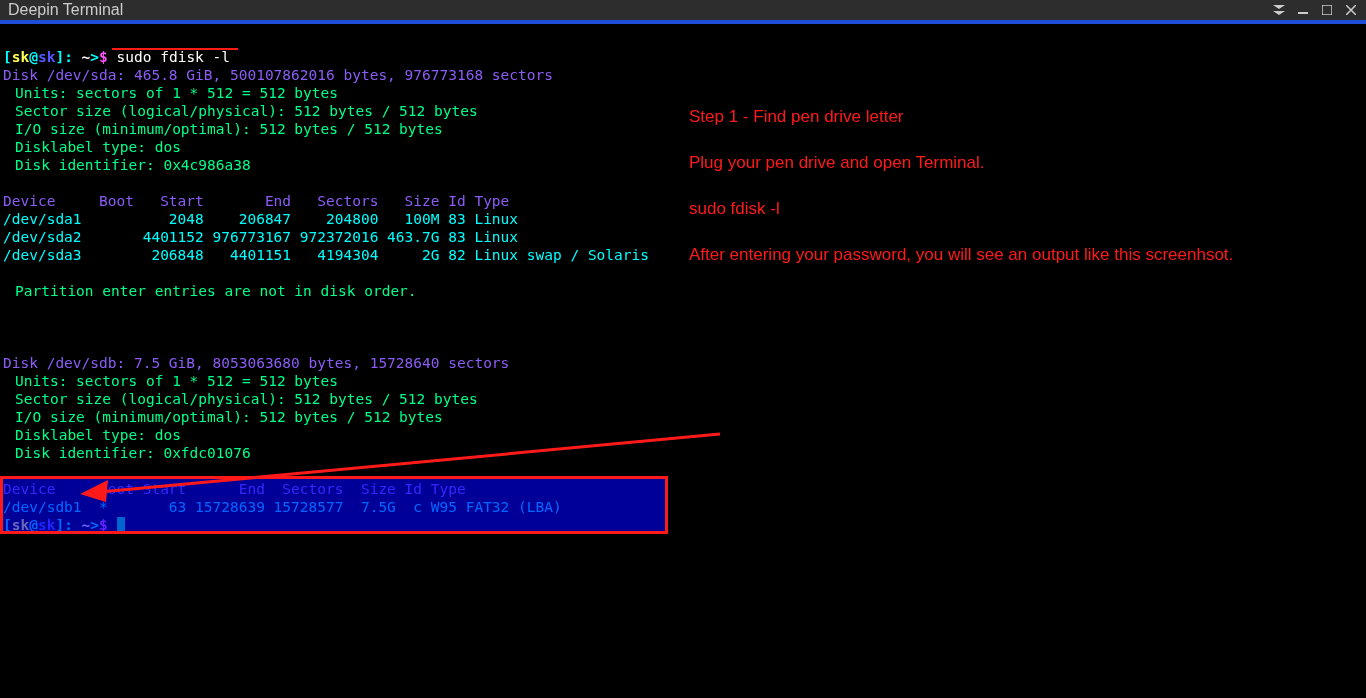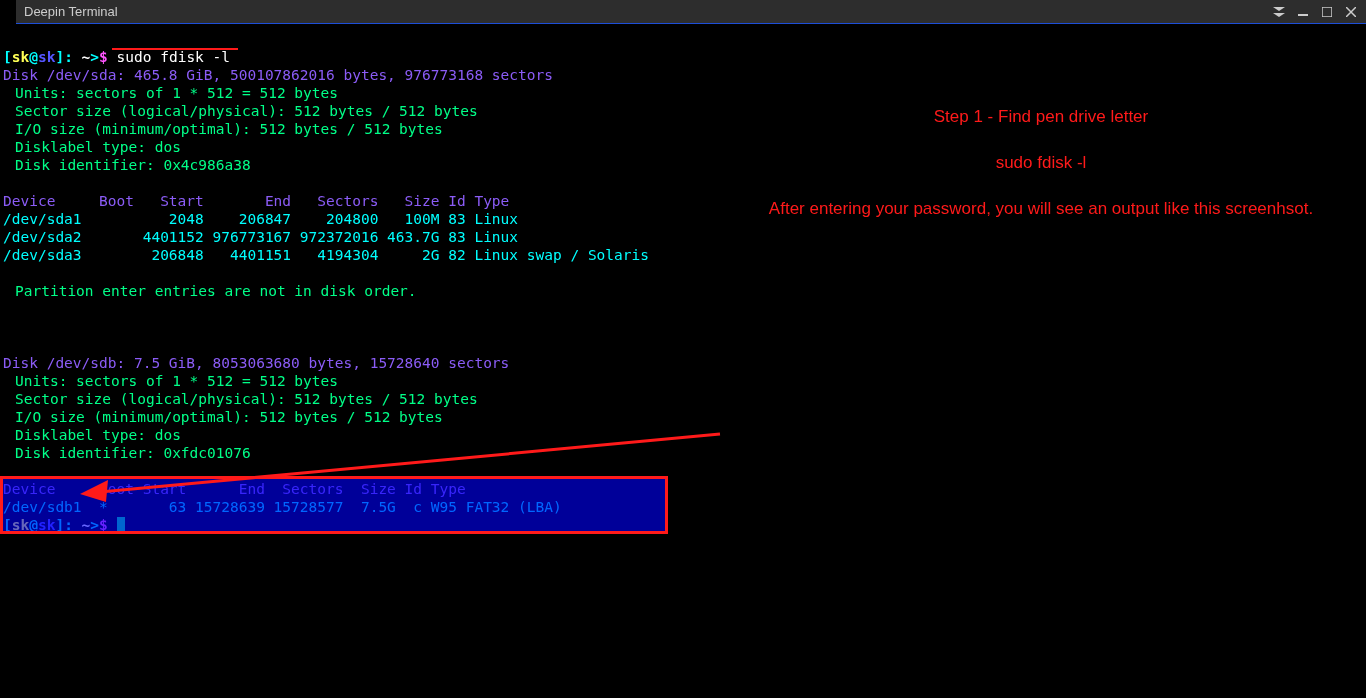--- a/index.html
+++ b/index.html
@@ -9,29 +9,28 @@
     background: #000;
     font-family: monospace;
     font-size: 14.5px;
     line-height: 18px;
     overflow: hidden;
     position: relative;
   }
   .titlebar {
     height: 24px;
     background: #2d2d2d;
-    border-bottom: 1px solid #1d4ed8;
+    border-bottom: 4px solid #1d4ed8;
     display: flex;
     align-items: center;
     justify-content: space-between;
     padding: 0 8px;
     color: #ccc;
     font-family: sans-serif;
-    font-size: 13px;
-    margin-left: 16px;
+    font-size: 16px;
   }
   .titlebar-left { display: flex; align-items: center; gap: 6px; }
   .titlebar-right { display: flex; align-items: center; gap: 10px; }
   .win-icon { display: inline-flex; align-items: center; justify-content: center; width: 14px; height: 14px; cursor: pointer; }
   .terminal {
     position: absolute;
     top: 24px;
     left: 0;
     width: 1366px;
     padding: 6px 0 0 3px;
@@ -66,28 +65,27 @@
     border: 3px solid #ff1a1a;
     background: rgba(0,0,255,0.6);
     pointer-events: none;
   }
   .arrow-svg {
     position: absolute;
     pointer-events: none;
   }
   .instructions {
     position: absolute;
-    left: 736px;
+    left: 689px;
     top: 106px;
     width: 610px;
     color: #ff1a1a;
     font-family: sans-serif;
     font-size: 17px;
     line-height: 22px;
-    text-align: center;
   }
   .instructions p { margin-bottom: 24px; }
 </style>
 </head>
 <body>
 
 <div class="titlebar">
   <div class="titlebar-left">
     <span>Deepin Terminal</span>
   </div>
@@ -149,15 +147,16 @@
 
 <div class="highlight-box" style="left:0px; top:476px; width:668px; height:58px;"></div>
 
 <svg class="arrow-svg" style="left:70px; top:424px; width:660px; height:80px;" viewBox="0 0 660 80">
   <line x1="650" y1="10" x2="30" y2="68" stroke="#ff1a1a" stroke-width="3"></line>
   <polygon points="10,70 38,56 36,78" fill="#ff1a1a"></polygon>
 </svg>
 
 <div class="instructions">
   <p>Step 1 - Find pen drive letter</p>
+  <p>Plug your pen drive and open Terminal.</p>
   <p>sudo fdisk -l</p>
   <p>After entering your password, you will see an output like this screenhsot.</p>
 </div>
 
 </body></html>

